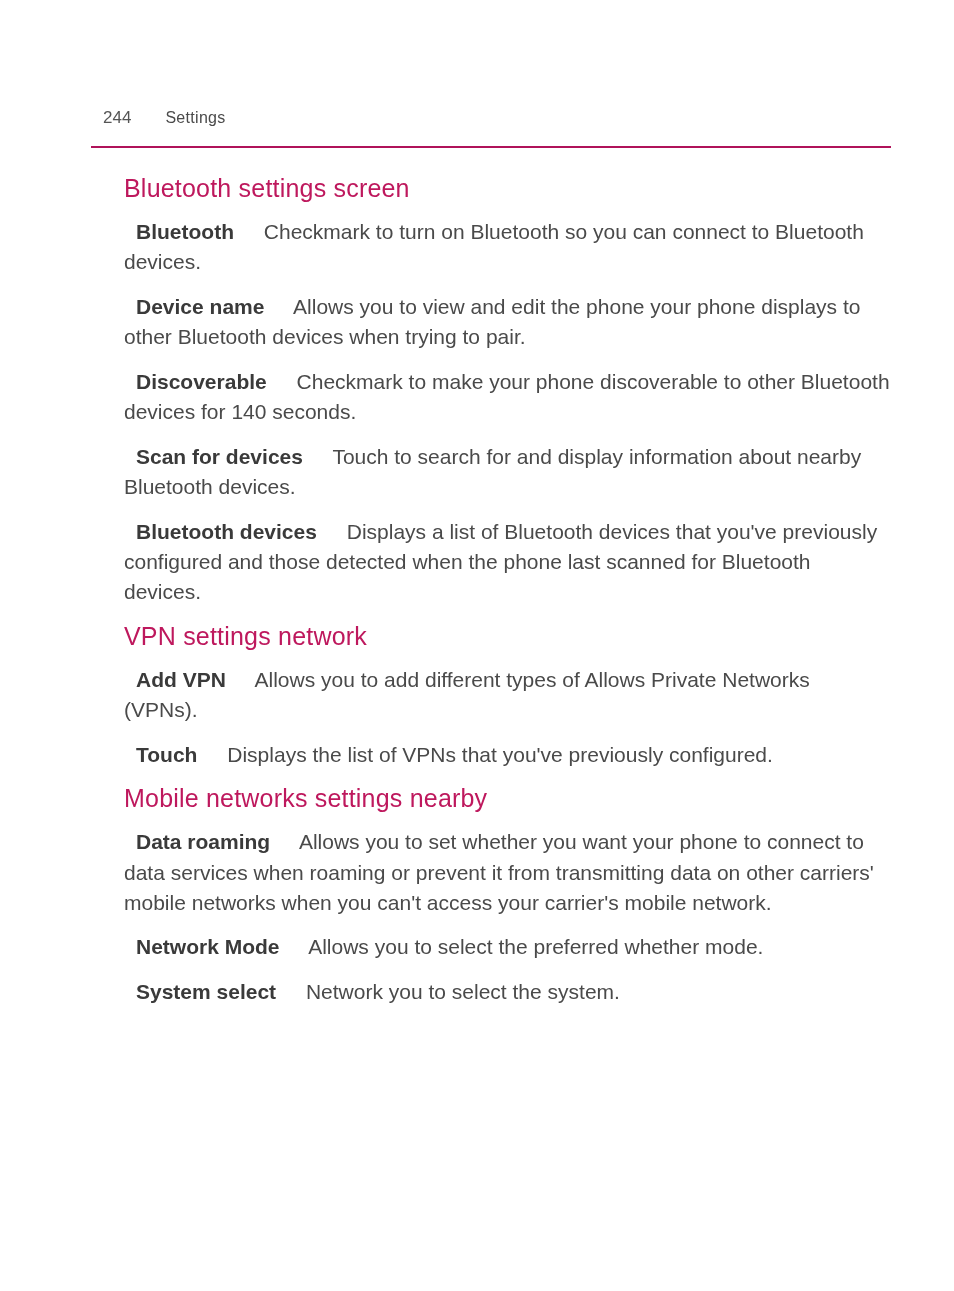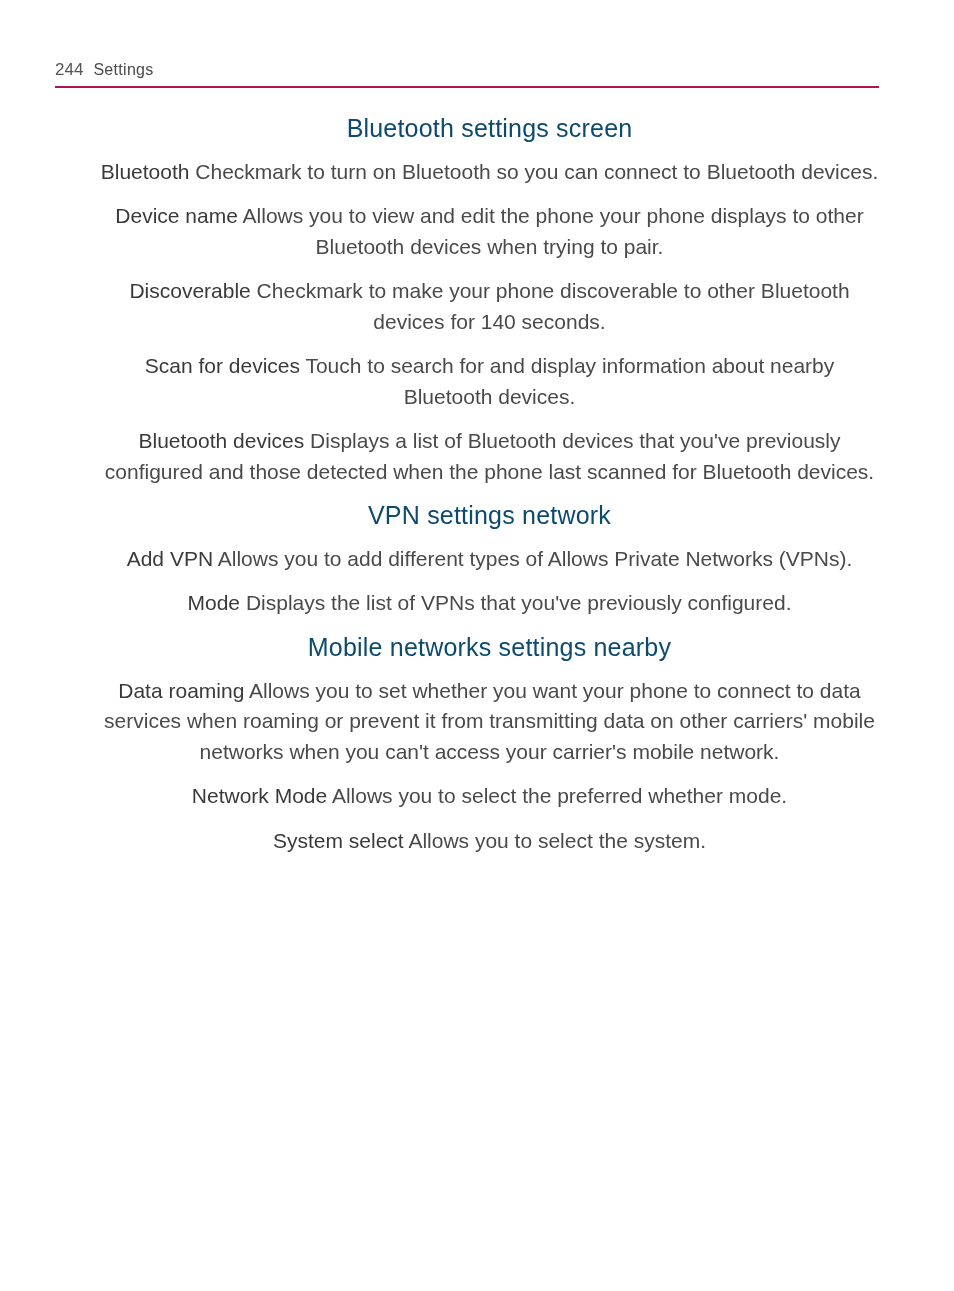--- a/index.html
+++ b/index.html
@@ -1,19 +1,18 @@
 <!DOCTYPE html>
 <html><head>
   <meta charset="utf-8">
   <style>
     * {
-      margin: 0;
+      margin: 12px;
       padding: 0;
       box-sizing: border-box;
-      text-align: center;
     }
     body {
       font-family: Arial, Helvetica, sans-serif;
       background: #ffffff;
       width: 954px;
       height: 1291px;
       padding: 60px 75px 75px 55px;
       color: #4a4a4a;
     }
     .page-header {
@@ -29,36 +28,36 @@
       color: #555;
     }
     .page-title {
       font-size: 16px;
       color: #4a4a4a;
       font-weight: 400;
       letter-spacing: 0.3px;
     }
     .section-heading {
       font-size: 25px;
-      color: #0c4a6e;
+      color: #be185d;
       font-weight: 400;
       margin-top: 8px;
       margin-bottom: 14px;
       margin-left: 45px;
       letter-spacing: 0.2px;
     }
     .entry {
       font-size: 21px;
       line-height: 1.45;
       color: #4a4a4a;
       margin-bottom: 14px;
       margin-left: 45px;
     }
     .entry-term {
-      font-weight: 400;
+      font-weight: 700;
       color: #3a3a3a;
     }
   </style>
 </head>
 <body>
 
 <div class="page-header">
   <span class="page-number">244</span>
   <span class="page-title">Settings</span>
 </div>
@@ -85,28 +84,28 @@
   <span class="entry-term">Bluetooth devices</span><span> Displays a list of Bluetooth devices that you've previously configured and those detected when the phone last scanned for Bluetooth devices.</span>
 </p>
 
 <h2 class="section-heading">VPN settings network</h2>
 
 <p class="entry">
   <span class="entry-term">Add VPN</span><span> Allows you to add different types of Allows Private Networks (VPNs).</span>
 </p>
 
 <p class="entry">
-  <span class="entry-term">Mode</span><span> Displays the list of VPNs that you've previously configured.</span>
+  <span class="entry-term">Touch</span><span> Displays the list of VPNs that you've previously configured.</span>
 </p>
 
 <h2 class="section-heading">Mobile networks settings nearby</h2>
 
 <p class="entry">
   <span class="entry-term">Data roaming</span><span> Allows you to set whether you want your phone to connect to data services when roaming or prevent it from transmitting data on other carriers' mobile networks when you can't access your carrier's mobile network.</span>
 </p>
 
 <p class="entry">
   <span class="entry-term">Network Mode</span><span> Allows you to select the preferred whether mode.</span>
 </p>
 
 <p class="entry">
-  <span class="entry-term">System select</span><span> Allows you to select the system.</span>
+  <span class="entry-term">System select</span><span> Network you to select the system.</span>
 </p>
 
 </body></html>

